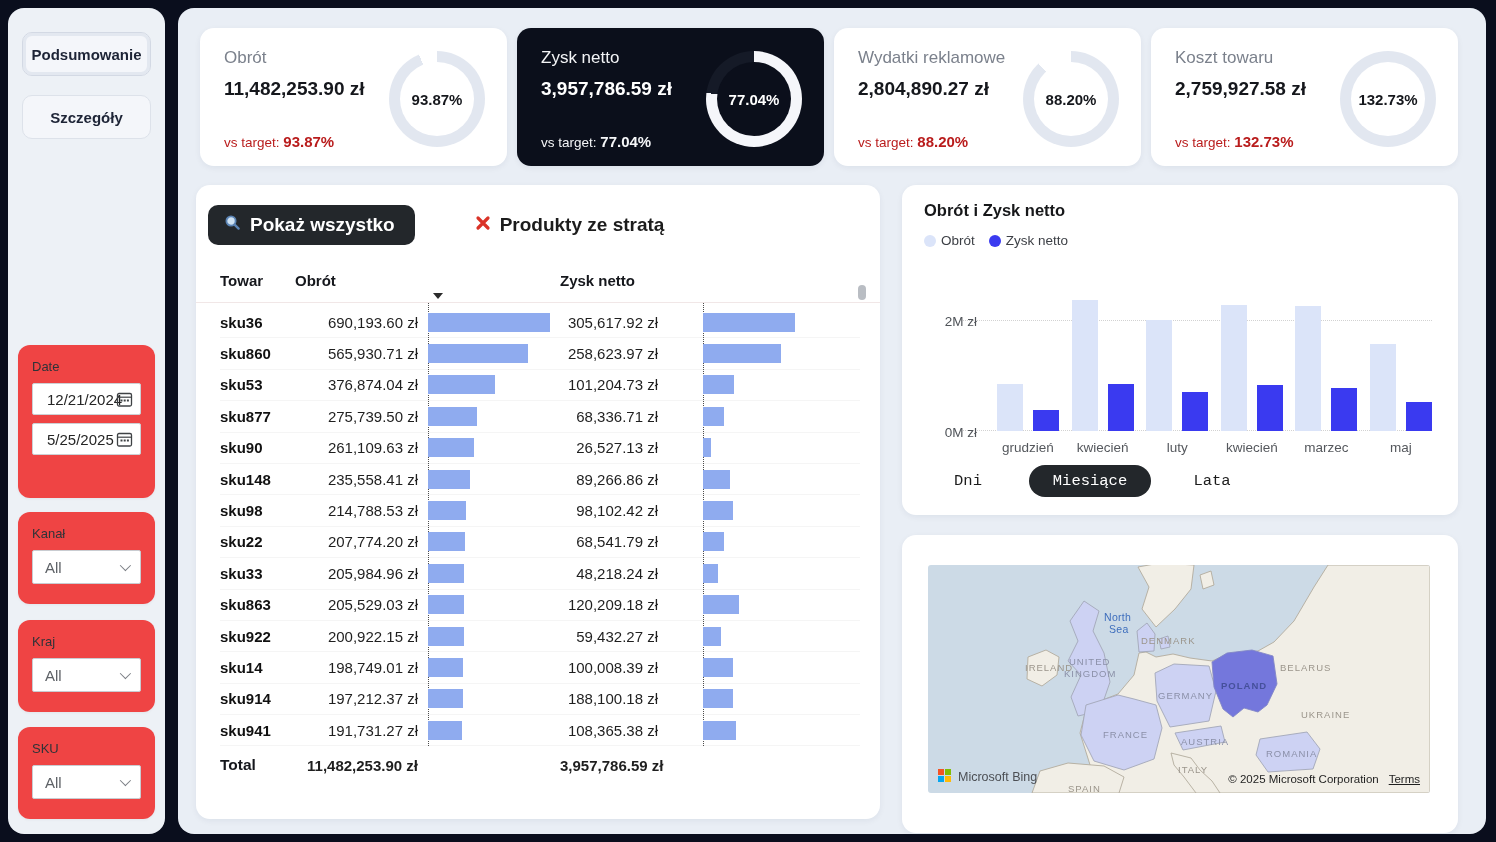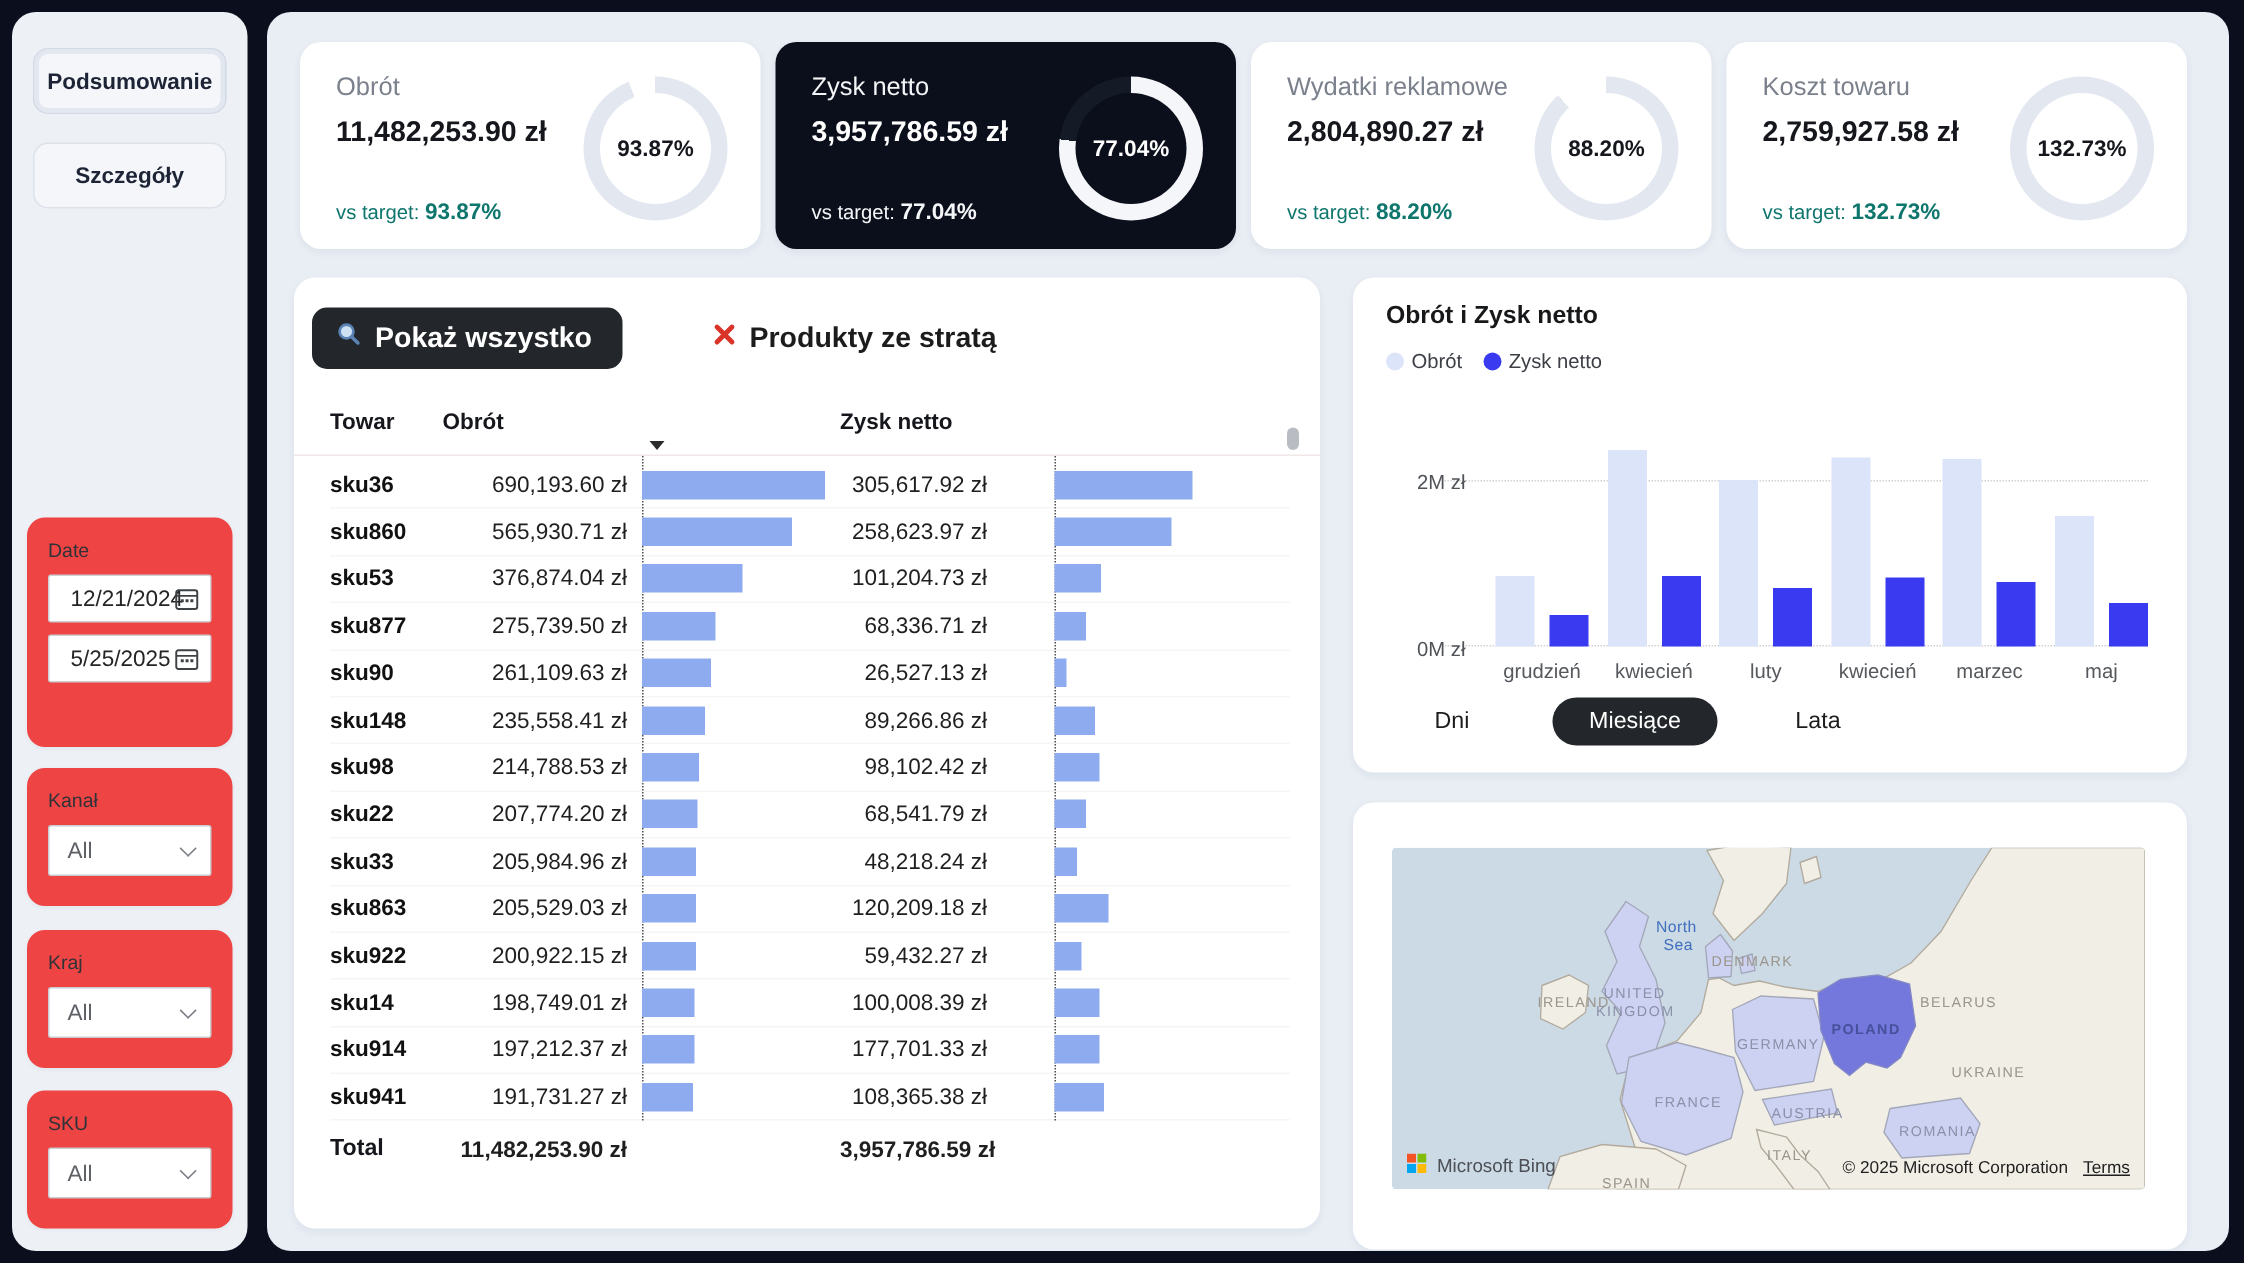--- a/index.html
+++ b/index.html
@@ -24,21 +24,21 @@
 
   
   .kpi-row { position:absolute; left:22px; top:20px; right:28px; height:138px; display:flex; gap:10px; }
   .kpi-card { flex:1; border-radius:14px; background:#fff; box-shadow:0 2px 6px rgba(20,30,60,.06); padding:20px 22px 16px 24px; display:flex; cursor:pointer; }
   .kpi-card.dark { background:#0b0f1b; color:#fff; }
   .kpi-left { display:flex; flex-direction:column; min-width:0; }
   .kpi-title { font-size:17px; color:#7b818c; margin-bottom:10px; white-space:nowrap; }
   .kpi-card.dark .kpi-title { color:#f3f4f6; }
   .kpi-value { font-size:19px; font-weight:bold; color:#15171c; white-space:nowrap; }
   .kpi-card.dark .kpi-value { color:#ffffff; }
-  .kpi-target { margin-top:auto; font-size:13.5px; color:#0f766e; white-space:nowrap; }
+  .kpi-target { margin-top:auto; font-size:13.5px; color:#b91c1c; white-space:nowrap; }
   .kpi-card.dark .kpi-target { color:#f5f6f8; }
   .kpi-target b { font-size:15px; }
   .gauge { width:96px; height:96px; border-radius:50%; margin-left:auto; align-self:center; position:relative; display:flex; align-items:center; justify-content:center; flex:none; }
   .gauge::before { content:""; position:absolute; inset:11px; border-radius:50%; background:#fff; }
   .kpi-card.dark .gauge::before { background:#0b0f1b; }
   .gauge-pct { position:relative; font-size:15px; font-weight:bold; }
 
   
   .table-card { position:absolute; left:18px; top:177px; width:684px; height:634px; }
   .fbtn-row { display:flex; align-items:center; gap:46px; padding:20px 0 0 12px; }
@@ -70,21 +70,21 @@
   .gridline { position:absolute; left:-34px; right:0; border-top:1.5px dotted #d2d2d2; }
   .g2 { bottom:110px; } .g0 { bottom:0; }
   .ylab { position:absolute; left:-78px; width:58px; text-align:right; font-size:13.5px; color:#4f5358; }
   .ylab.y2 { bottom:102px; } .ylab.y0 { bottom:-9px; }
   .bar-group { position:relative; width:62px; height:100%; cursor:pointer; }
   .cbar { position:absolute; bottom:0; width:26px; }
   .cbar.light { left:0; background:var(--chart-light,#dbe4f9); }
   .cbar.vivid { left:36px; background:var(--chart-vivid,#3a3af0); }
   .xlab { position:absolute; bottom:-24px; left:-14px; width:90px; text-align:center; font-size:13.5px; color:#55585d; }
   .toggle { position:absolute; left:5px; top:280px; display:flex; }
-  .tog-box { width:122px; display:flex; justify-content:center; }
+  .tog-box { width:122px; display:flex; justify-content:center;font-family:Liberation Mono, monospace; }
   .tog { font-size:15.5px; color:#1c1c1c; padding:7px 0; cursor:pointer; font-family:inherit; background:none; border:none; }
   .tog.active { background:var(--accent-dark,#23272b); color:#fff; border-radius:17px; padding:7px 24px; font-size:15.5px; }
 
   
   .map-card { position:absolute; left:724px; top:527px; width:556px; height:298px; }
   .map-wrap { position:absolute; left:26px; top:30px; width:502px; height:228px; border-radius:3px; overflow:hidden; cursor:grab; }
   svg text { font-family:"Liberation Sans","DejaVu Sans",sans-serif; }
   .sea { fill:var(--map-sea,#ccdae6); }
   .land { fill:var(--map-land,#f1eee6); stroke:#b2ab9d; stroke-width:0.9; }
   .cty { fill:var(--map-purple,#cdd2f3); stroke:#a3a7b8; stroke-width:0.9; }
@@ -386,21 +386,21 @@
             <div class="hbar" style="width: 30.1px;"></div>
           </div>
   </div>
 
   <div class="trow">
     <div class="c-sku">sku914</div>
     <div class="c-num">197,212.37 zł</div>
     <div class="c-bar">
             <div class="hbar" style="width: 34.9px;"></div>
           </div>
-    <div class="c-num">177,701.33 zł</div>
+    <div class="c-num">188,100.18 zł</div>
     <div class="c-bar zb">
             <div class="hbar" style="width: 30.4px;"></div>
           </div>
   </div>
 
   <div class="trow">
     <div class="c-sku">sku941</div>
     <div class="c-num">191,731.27 zł</div>
     <div class="c-bar">
             <div class="hbar" style="width: 33.9px;"></div>

